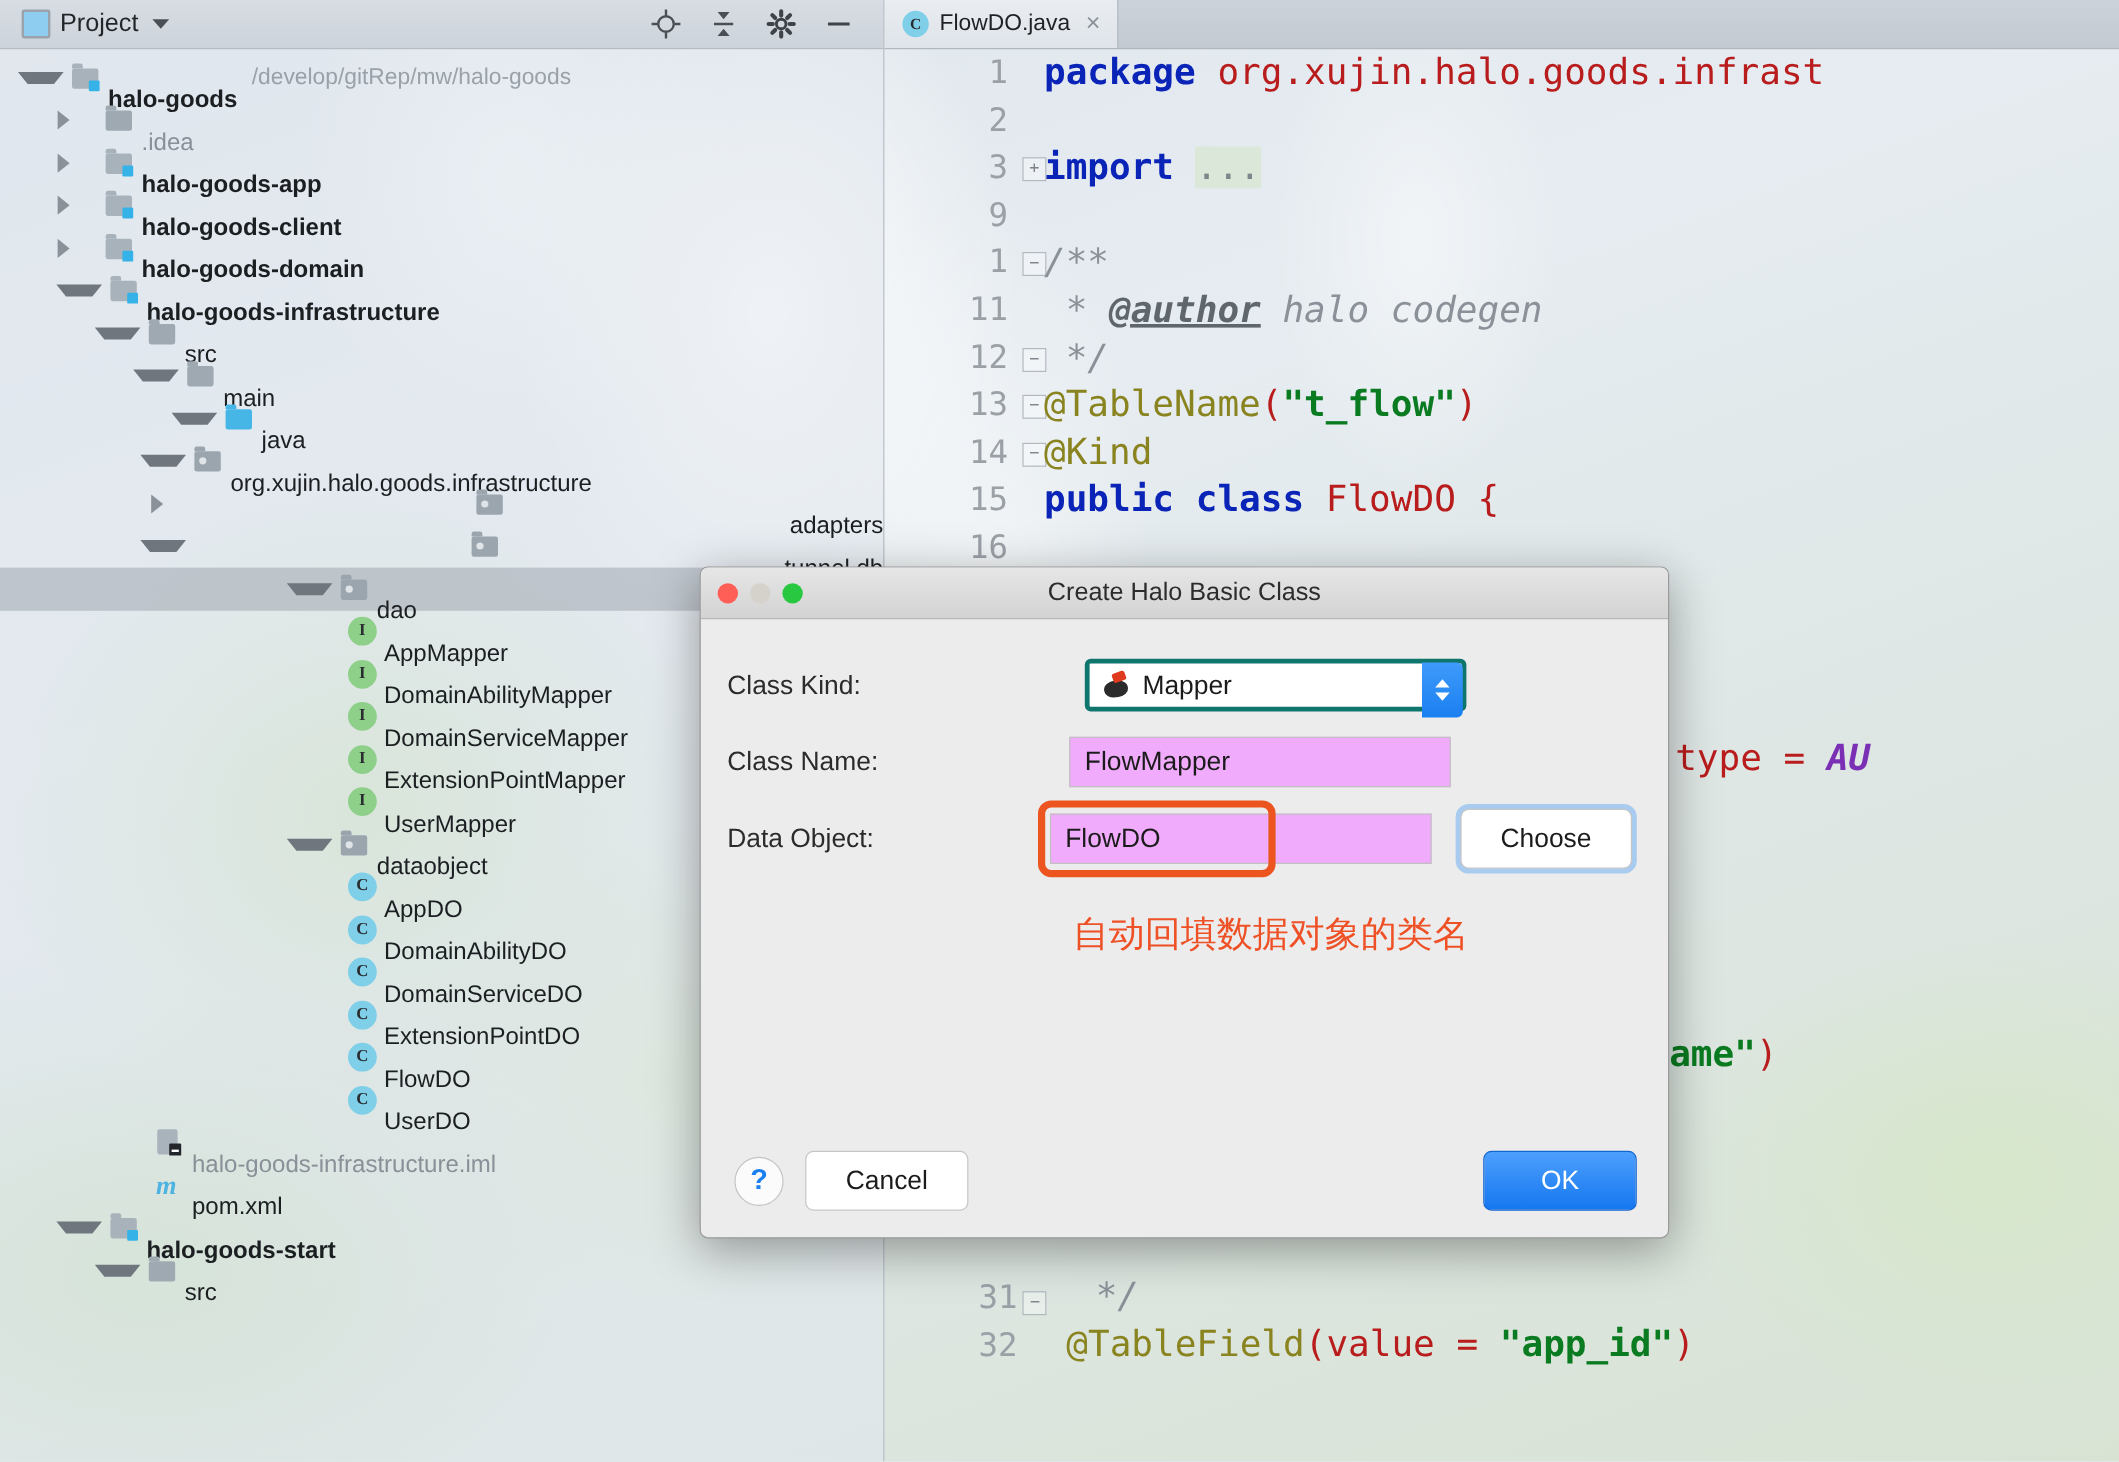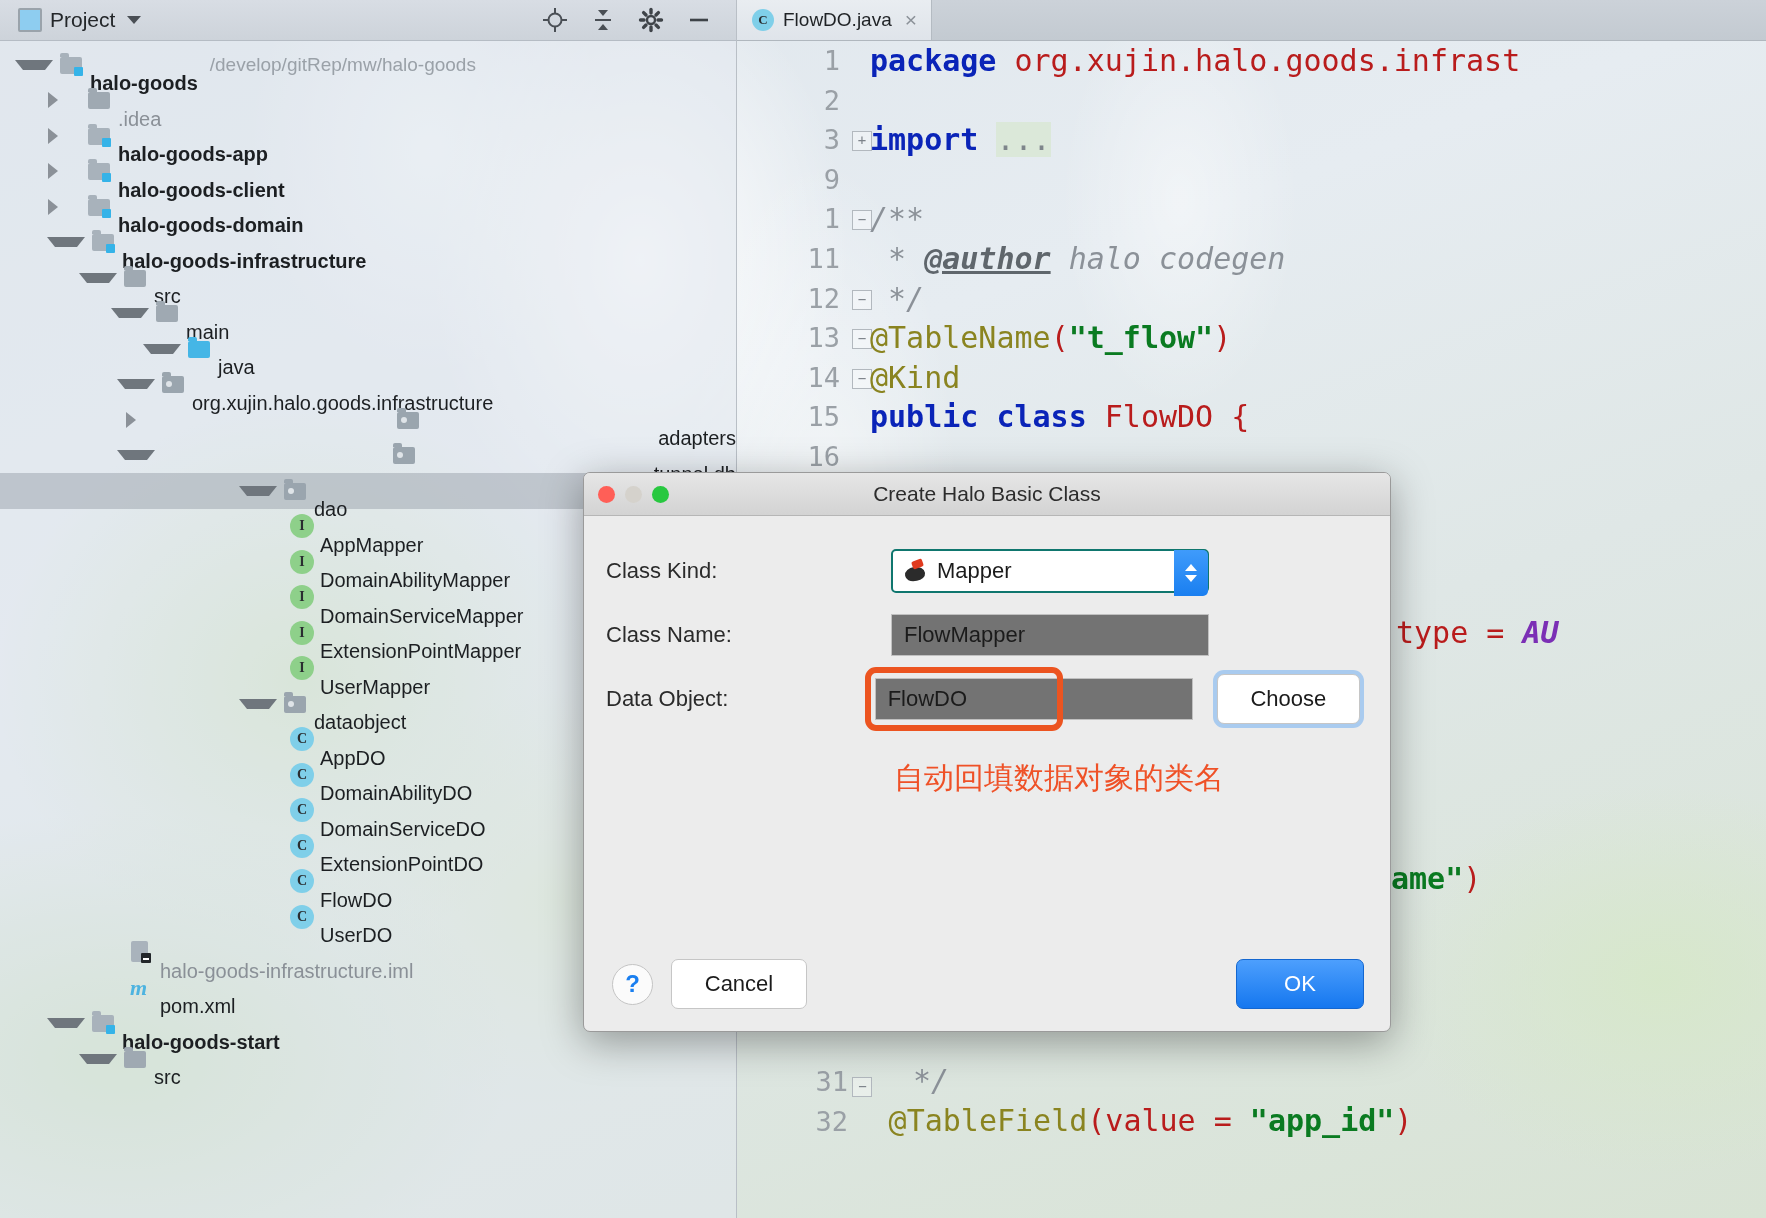--- a/index.html
+++ b/index.html
@@ -190,23 +190,24 @@
   .dlg-title-text {
     position:absolute; left:0; right:0; text-align:center;
     font-size:21px; color:#2c2c2c;
   }
   .dlg-body { padding: 26px 30px 0 22px; position:relative; height:516px; box-sizing:border-box;}
   .form-row { display:flex; align-items:center; height:58px; margin-bottom: 6px; }
   .form-label { width: 285px; font-size: 22px; color:#2b2b2b; }
   .select-box {
     position:relative;
     width: 318px; height:44px;
-    background:#fff; border:2px solid #0f766e; border-radius:5px;
+    background:#fff; border:4px solid #0f766e; border-radius:5px;
     display:flex; align-items:center; gap:10px; padding-left:10px;
     box-sizing:border-box;
+    margin-left:13px;
   }
   .select-box .mapper-ico {
     width:24px;height:24px;position:relative;
   }
   .select-box .mapper-ico::before{
     content:""; position:absolute; left:2px; top:8px; width:20px;height:14px;
     background:#2b2b2b; border-radius:50% 50% 45% 45%;
     transform: rotate(-8deg);
   }
   .select-box .mapper-ico::after{
@@ -222,21 +223,21 @@
     border-radius:0 5px 5px 0;
     display:flex; flex-direction:column; align-items:center; justify-content:center; gap:4px;
     color:#fff;
   }
   .chev { width:0;height:0;border-left:6px solid transparent;border-right:6px solid transparent;}
   .chev.up { border-bottom:7px solid #fff; }
   .chev.down { border-top:7px solid #fff; }
 
   .text-input {
     width: 318px; height:42px; box-sizing:border-box;
-    background:#737373; border:1px solid #c0c0c0;
+    background:#f0abfc; border:1px solid #c0c0c0;
     font-size:22px; color:#1b1b1b;
     display:flex; align-items:center; padding-left:12px;
   }
   .hl-wrap { position:relative; display:flex; align-items:center; }
   .hl-ring {
     position:absolute; left:-10px; top:-11px;
     width: 198px; height: 64px;
     border: 6px solid #ec5420; border-radius: 11px;
     box-sizing:border-box; pointer-events:none;
   }

